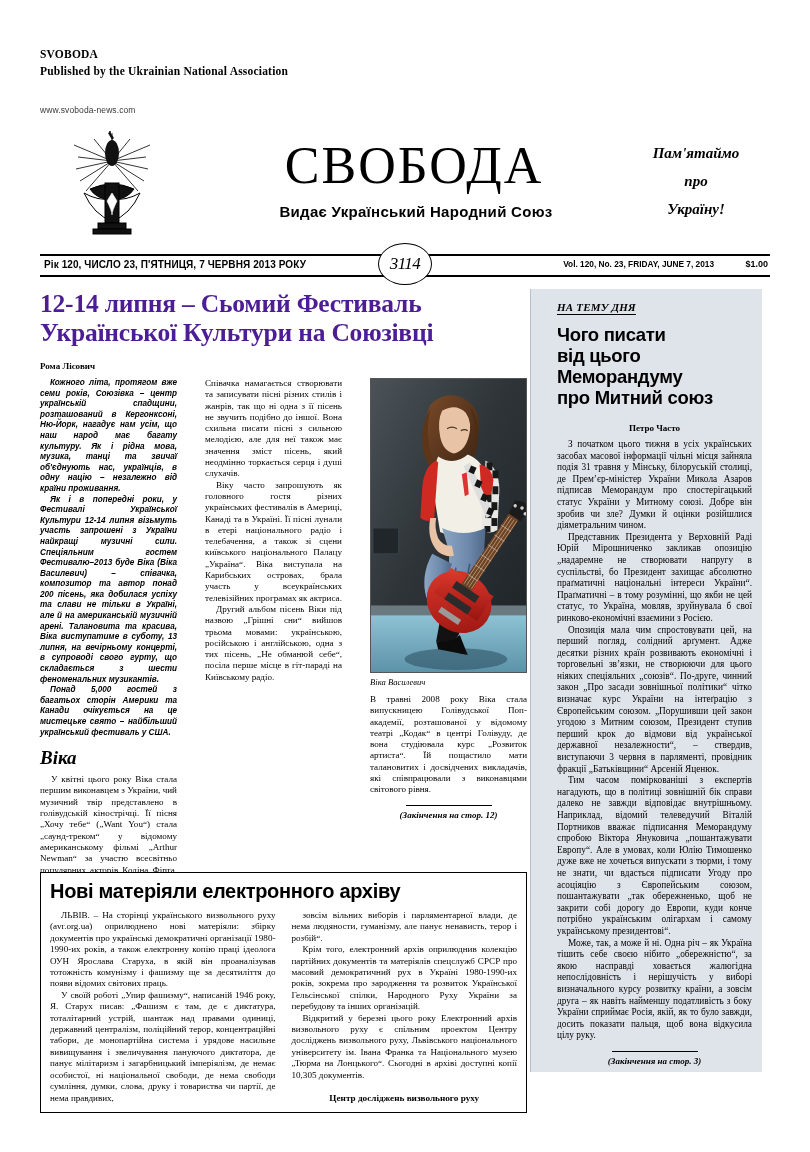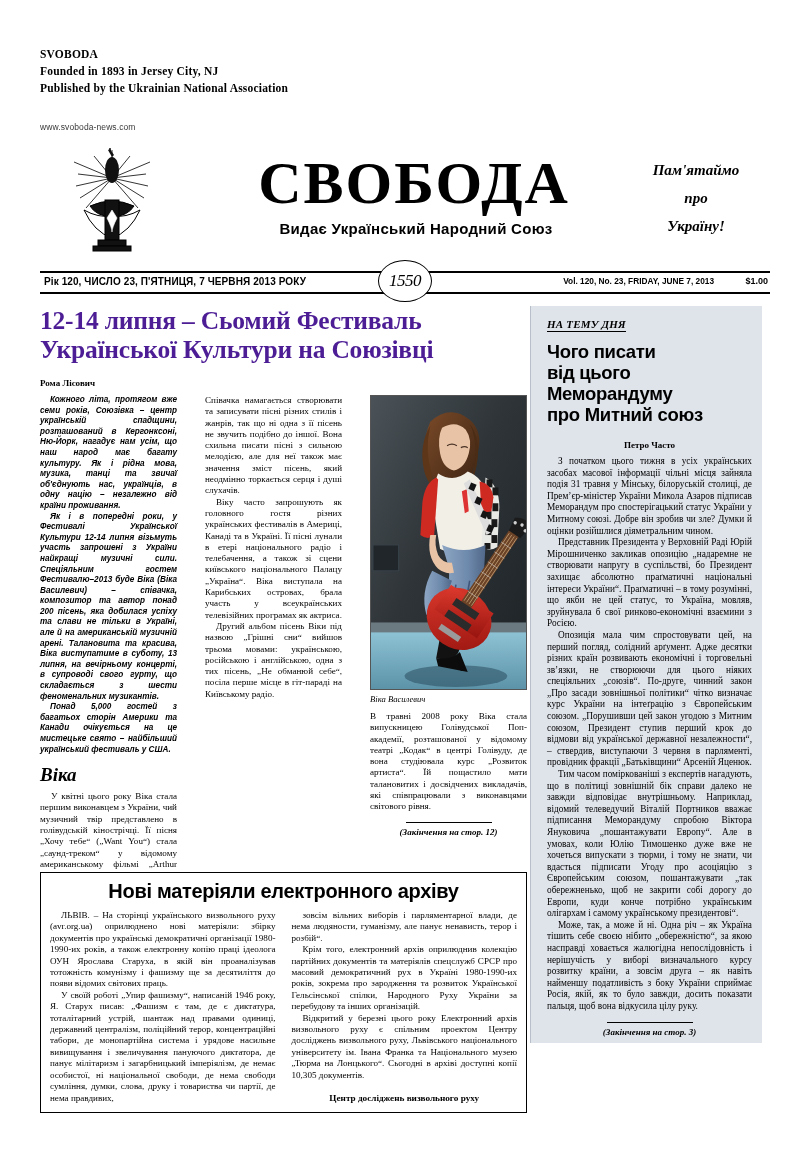--- a/index.html
+++ b/index.html
@@ -8,38 +8,38 @@
 
   
   .strap{padding-top:46px;font-family:"Liberation Serif",serif;font-weight:bold;font-size:11.5px;line-height:17px;letter-spacing:.2px;}
   .strap div{white-space:nowrap;}
   .url{margin-top:25px;font-family:"Liberation Sans",sans-serif;font-size:8.5px;color:#3a3a3a;letter-spacing:.1px;}
 
   
   .masthead{position:relative;height:125px;margin-top:10px;}
   .emblem{position:absolute;left:24px;top:6px;width:96px;height:104px;}
   .title-wrap{position:absolute;left:0;right:0;top:0;text-align:center;}
-  .svoboda{font-family:"Liberation Serif",serif;font-weight:bold;font-size:60px;line-height:82px;letter-spacing:2px;margin-left:18px;}
+  .svoboda{font-family:"Liberation Serif",serif;font-weight:normal;font-size:52px;line-height:82px;letter-spacing:2px;margin-left:18px;}
   .subtitle{font-family:"Liberation Sans",sans-serif;font-weight:bold;font-size:15px;letter-spacing:.3px;margin-top:-4px;margin-left:22px;}
   .slogan{position:absolute;right:6px;top:14px;width:136px;text-align:center;font-family:"Liberation Serif",serif;font-style:italic;font-weight:bold;font-size:15px;line-height:28px;}
 
   
   .datebar{position:relative;border-top:2px solid #000;border-bottom:2px solid #000;height:19px;margin-top:4px;}
   .datebar .l{position:absolute;left:4px;top:3px;font-family:"Liberation Sans",sans-serif;font-weight:bold;font-size:10px;letter-spacing:.1px;}
   .datebar .r{position:absolute;right:56px;top:3px;font-family:"Liberation Sans",sans-serif;font-weight:bold;font-size:8.3px;}
   .datebar .p{position:absolute;right:2px;top:3px;font-family:"Liberation Sans",sans-serif;font-weight:bold;font-size:9px;}
   .seal{position:absolute;left:50%;top:-13px;transform:translateX(-50%);width:52px;height:40px;border-radius:50%;background:#fff;
         display:flex;align-items:center;justify-content:center;font-family:"Liberation Serif",serif;font-style:italic;font-size:17px;
         border:1px solid #000;letter-spacing:-.5px;}
 
   
   .body-grid{display:flex;margin-top:12px;}
   .left-block{width:487px;}
   .right-rail{width:3px;}
-  .sidebar{width:232px;background:#dfe3ea;padding:8px 10px 6px 16px;box-sizing:border-box;border-left:1px solid #b9c0cb;}
+  .sidebar{width:232px;background:#dfe3ea;padding:8px 10px 6px 26px;box-sizing:border-box;border-left:1px solid #b9c0cb;}
 
   .lead-head{font-family:"Liberation Serif",serif;font-weight:bold;font-size:25.5px;line-height:29px;color:#4c1d95;letter-spacing:-.2px;}
   .byline{font-family:"Liberation Serif",serif;font-weight:bold;font-size:9px;margin-top:14px;}
 
   .threecol{display:flex;gap:28px;margin-top:7px;}
   .col{width:152px;}
   .col.c1{width:150px;}
   .col.c2{width:150px;}
   .col.c3{width:157px;}
 
@@ -54,34 +54,33 @@
   .jumprule{border-top:1px solid #000;width:86px;margin:9px auto 4px auto;}
 
   
   .kicker{font-family:"Liberation Serif",serif;font-style:italic;font-weight:bold;font-size:11px;border-bottom:1.5px solid #000;display:inline-block;padding-bottom:1px;letter-spacing:.2px;}
   .sb-head{font-family:"Liberation Sans",sans-serif;font-weight:bold;font-size:18.5px;line-height:21px;margin-top:9px;letter-spacing:-.3px;}
   .sb-byline{font-family:"Liberation Serif",serif;font-weight:bold;font-size:9px;margin:15px 0 6px 0;text-align:center;}
   p.sb{font-family:"Liberation Serif",serif;font-size:9.3px;line-height:11.6px;text-align:justify;margin:0;text-indent:11px;}
 
   
   .archive{position:absolute;left:40px;top:872px;width:487px;border:1.5px solid #000;box-sizing:border-box;padding:7px 9px 8px 9px;background:#fff;}
-  .arch-head{font-family:"Liberation Sans",sans-serif;font-weight:bold;font-size:20px;text-align:center;letter-spacing:-.3px;margin-bottom:7px;}
+  .arch-head{font-family:"Liberation Sans",sans-serif;font-weight:bold;font-size:20px;text-align:left;letter-spacing:-.3px;margin-bottom:7px;}
   .arch-cols{display:flex;gap:16px;}
   .arch-col{width:227px;}
   p.ab{font-family:"Liberation Serif",serif;font-size:9.1px;line-height:11.4px;text-align:justify;margin:0;text-indent:11px;}
   .arch-sign{font-family:"Liberation Serif",serif;font-weight:bold;font-size:9.2px;text-align:center;margin-top:12px;}
 </style>
 </head>
 <body>
 
 <div class="page">
 
   <div class="strap">
     <div>SVOBODA</div>
-    <div>Founded in 1893 in Jersey City, NJ</div>
     <div>Published by the Ukrainian National Association</div>
   </div>
   <div class="url">www.svoboda-news.com</div>
 
   <div class="masthead">
     <div class="emblem">
       <svg viewBox="0 0 96 104" width="96" height="104">
         <g stroke="#000" stroke-width="1" fill="none">
           <g stroke-width="0.8">
             <line x1="48" y1="30" x2="10" y2="14"></line>
@@ -116,21 +115,21 @@
     </div>
     <div class="slogan">
       <div>Пам'ятаймо</div>
       <div>про</div>
       <div>Україну!</div>
     </div>
   </div>
 
   <div class="datebar">
     <div class="l">Рік 120, ЧИСЛО 23, П'ЯТНИЦЯ, 7 ЧЕРВНЯ 2013 РОКУ</div>
-    <div class="seal">1550</div>
+    <div class="seal">3114</div>
     <div class="r">Vol. 120, No. 23, FRIDAY, JUNE 7, 2013</div>
     <div class="p">$1.00</div>
   </div>
 
   <div class="body-grid">
 
     <div class="left-block">
       <div class="lead-head">12-14 липня – Сьомий Фестиваль Української Культури на Союзівці</div>
       <div class="byline">Рома Лісович</div>
 

